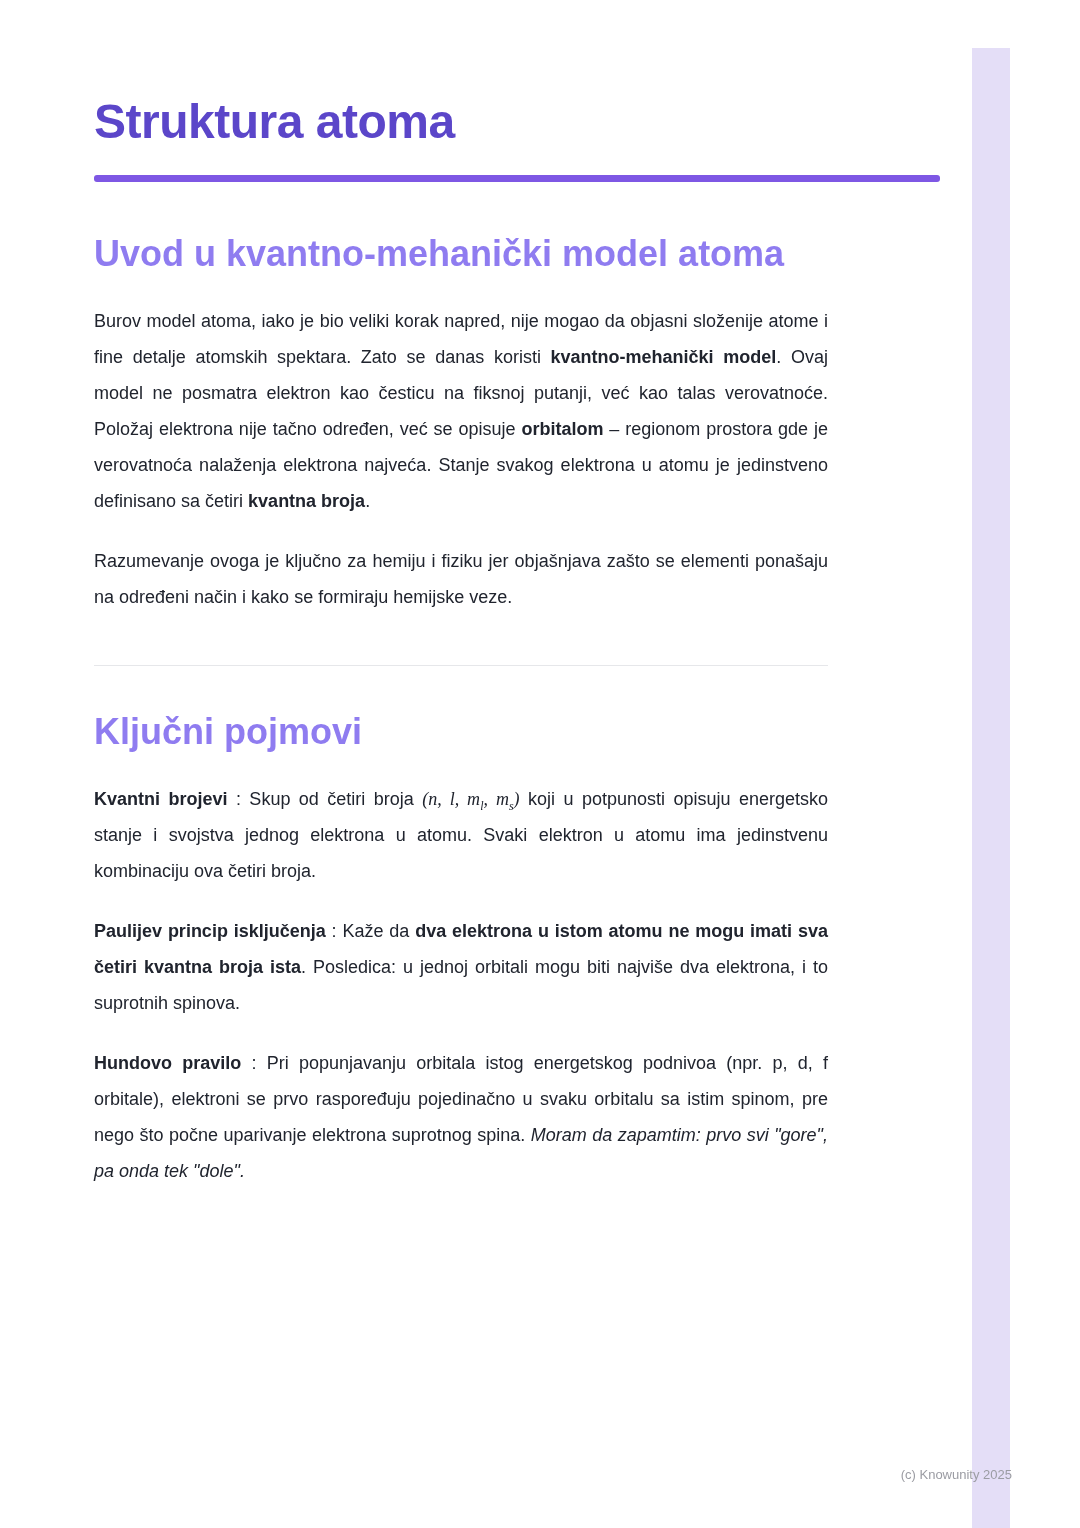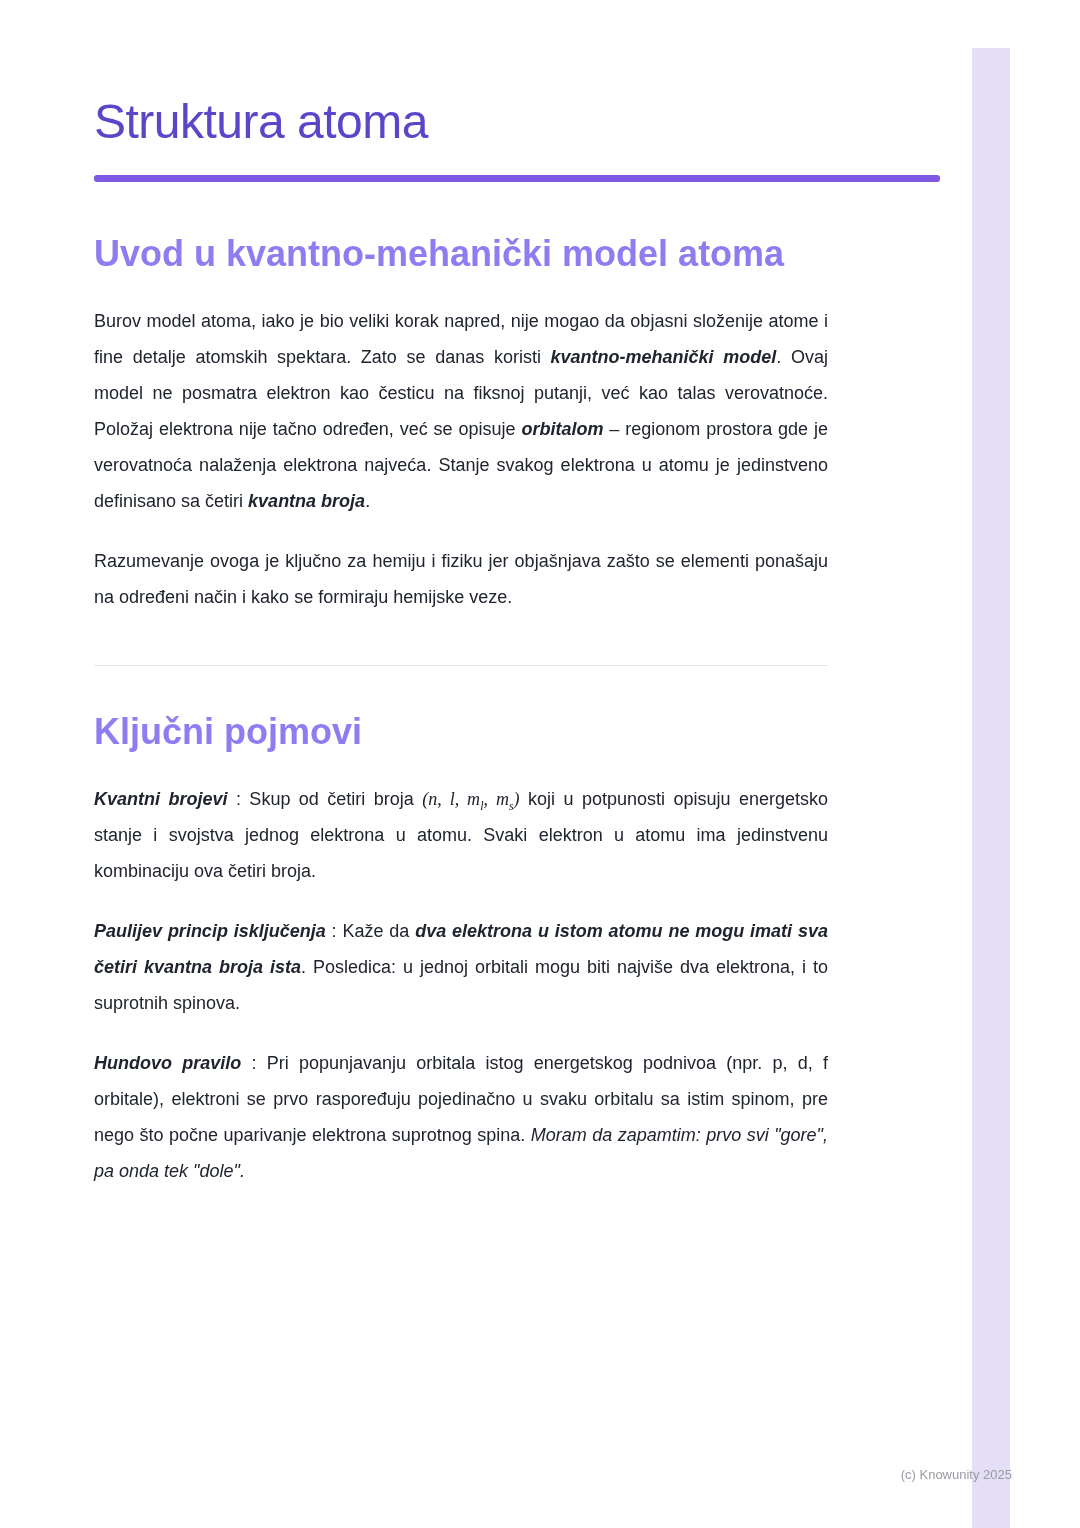--- a/index.html
+++ b/index.html
@@ -30,21 +30,21 @@
   .content{
     position:absolute;
     left:94px;top:96px;
     width:734px;
     z-index:2;
   }
   h1{
     margin:0 0 26px 0;
     font-size:48px;
     line-height:1.1;
-    font-weight:400;
+    font-weight:700;
     letter-spacing:-0.5px;
     color:var(--title);
   }
   .title-rule{
     width:846px;
     height:7px;
     background:var(--rule);
     border-radius:3px;
     margin:0 0 50px 0;
   }
@@ -56,21 +56,21 @@
     color:var(--heading);
   }
   p{
     margin:0 0 24px 0;
     font-size:18px;
     line-height:36px;
     color:var(--body);
     text-align:justify;
   }
   p:last-child{margin-bottom:8px;}
-  .b{font-weight:700;font-style:italic;}
+  .b{font-weight:700;}
   .i{font-style:italic;}
   .m{font-family:"Liberation Serif", serif;font-style:italic;margin-top:36px;}
   sub.m{font-size:12px;line-height:0;}
   .divider{
     border:none;
     border-top:1px solid var(--divider);
     margin:14px 0 44px 0;
     height:0;
   }
   .spacer-after-p2{height:12px;}

